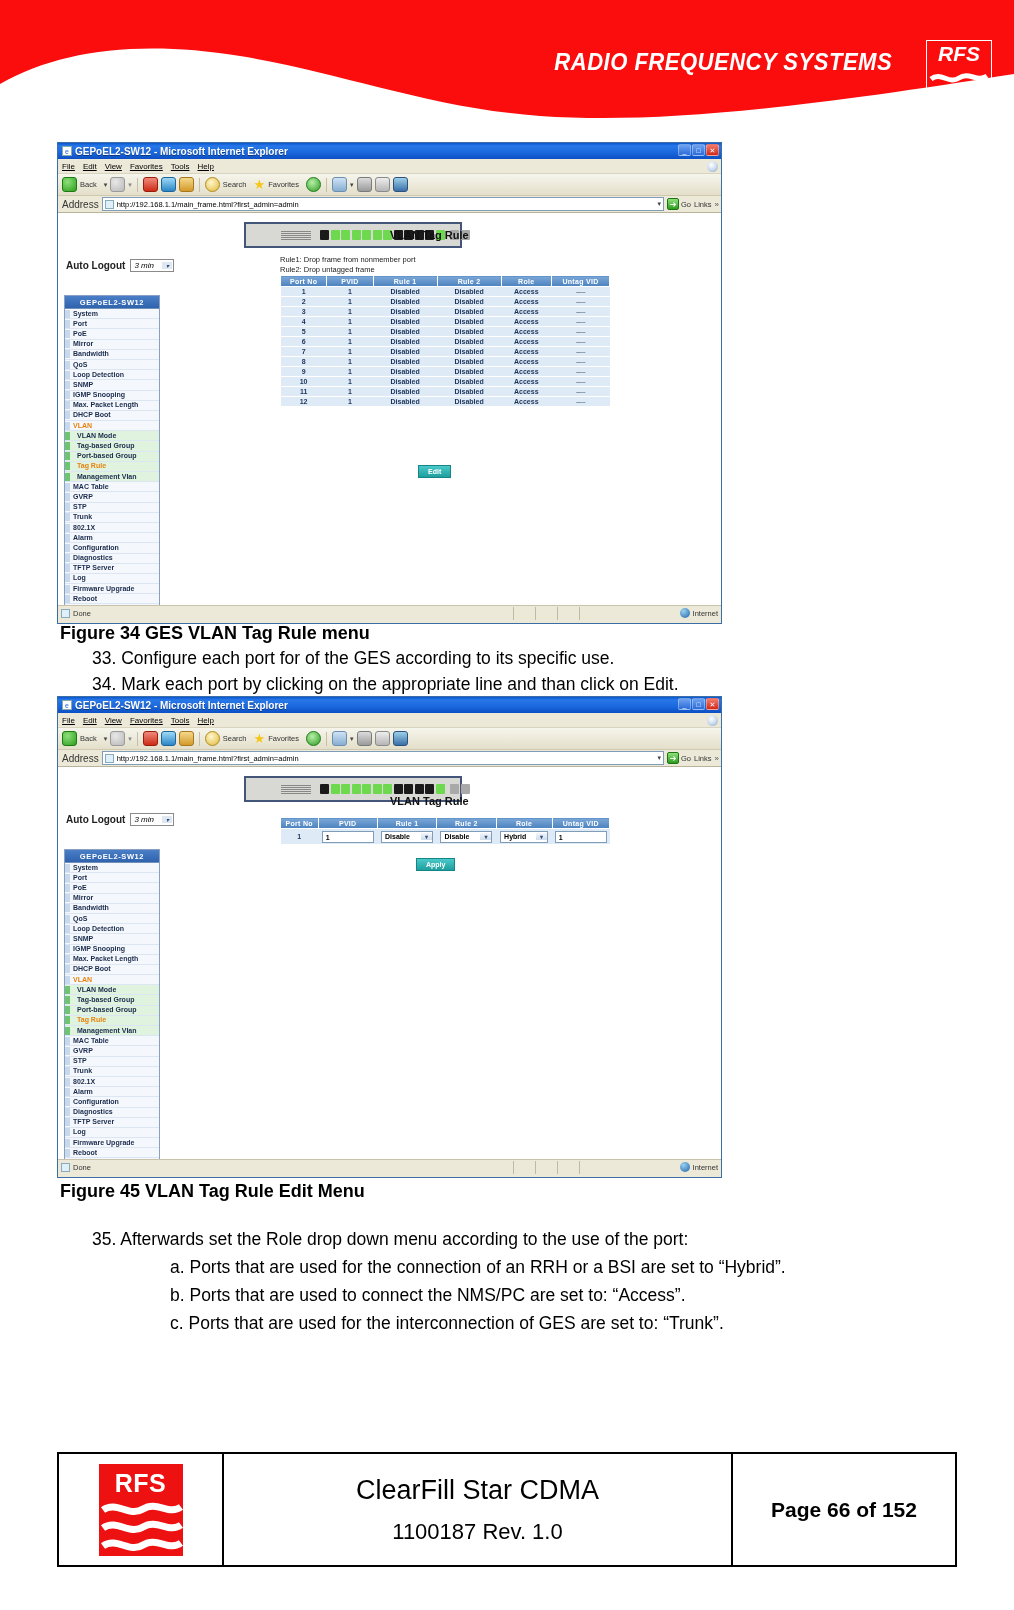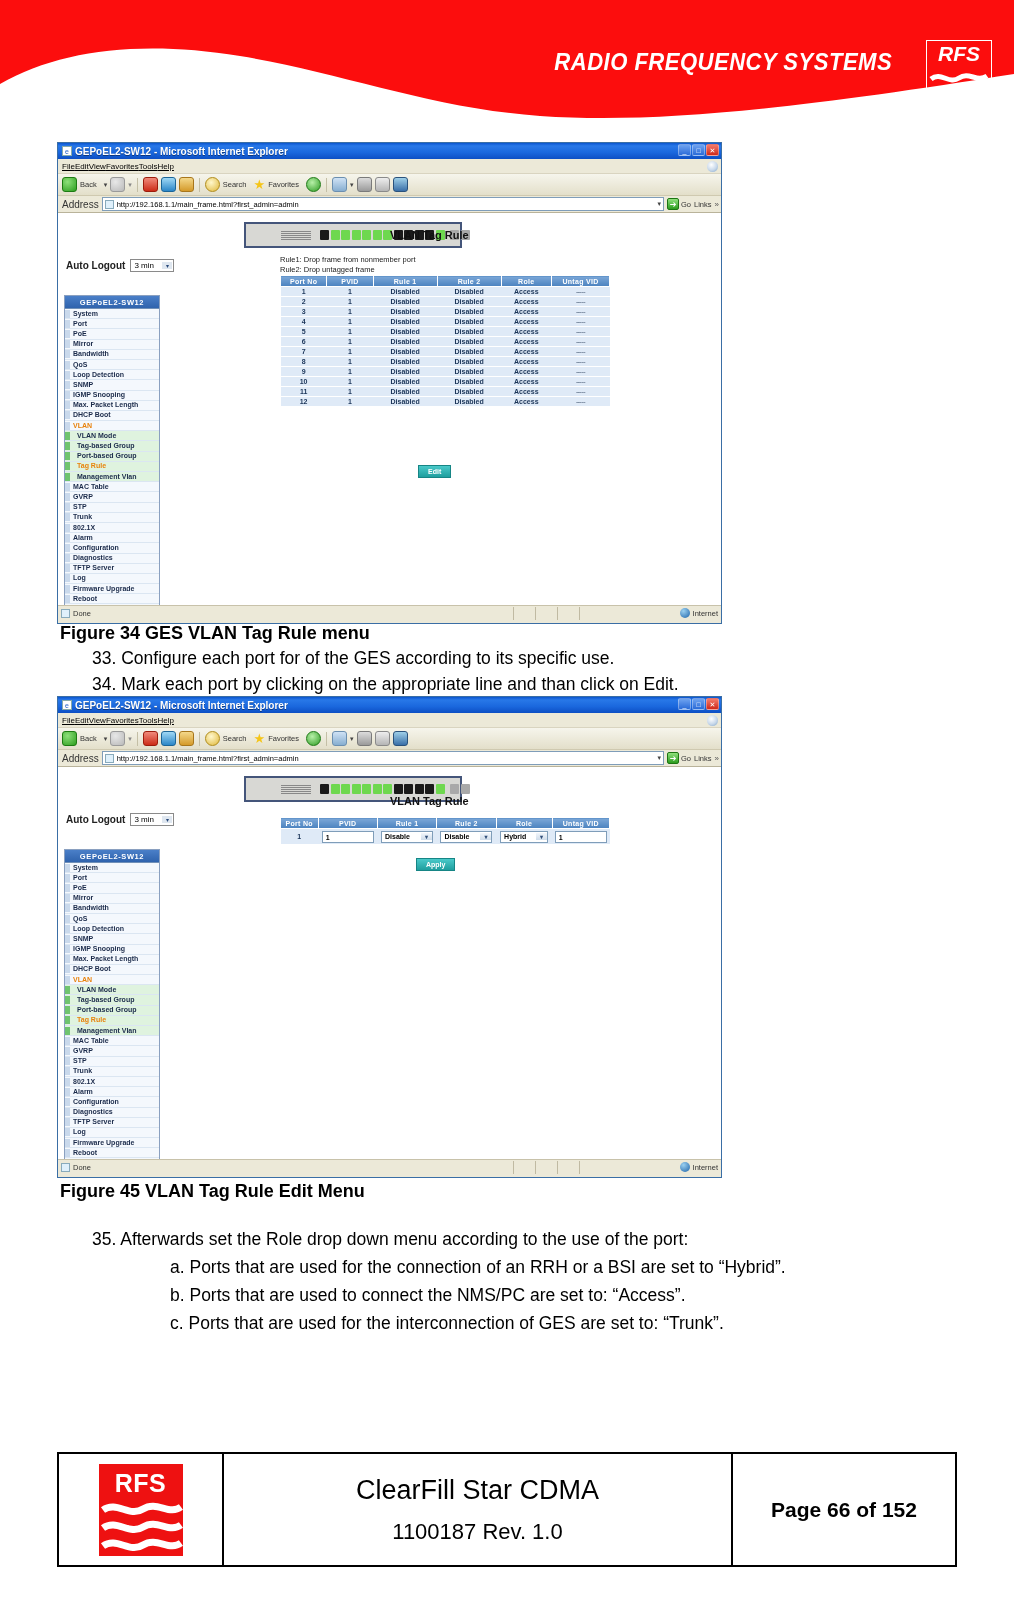--- a/index.html
+++ b/index.html
@@ -56,21 +56,21 @@
   .b-title .wb {
     width:13px; height:12px; font-size:7px; color:#fff; text-align:center; line-height:11px;
     border:1px solid #ffffff55; border-radius:2px;
   }
   .wb.min { background:linear-gradient(to bottom,#6fa3f0,#2a6bd8); }
   .wb.max { background:linear-gradient(to bottom,#6fa3f0,#2a6bd8); }
   .wb.cls { background:linear-gradient(to bottom,#f47a6a,#d0291a); }
 
   .b-menubar {
     height:15px; background:#ece9d8; display:flex; align-items:center;
-    padding-left:4px; border-bottom:1px solid #d9d4c0; position:relative;
+    padding-left:4px; gap:8px; border-bottom:1px solid #d9d4c0; position:relative;
   }
   .b-menubar span { font-size:8px; color:#000; }
   .b-menubar .mu { text-decoration:underline; }
   .b-menubar .ie-badge {
     position:absolute; right:3px; top:2px; width:11px; height:11px;
     background:radial-gradient(circle at 40% 35%,#ffffff,#c8d8ea 55%,#7aa0c8);
     border-radius:50%;
   }
 
   .b-toolbar {
@@ -142,21 +142,21 @@
   .switch-img .p.green { background:#6ed84f; }
   .switch-img .p.black { background:#1a1a1a; }
   .switch-img .p.grey  { background:#a9a9a9; }
 
   
   .autologout { position:absolute; display:flex; align-items:center; gap:5px; }
   .autologout .al-lbl { font-size:10px; font-weight:bold; color:#222; }
   .autologout .al-sel {
     width:44px; height:13px; border:1px solid #8a8a8a; background:#ffffff;
     display:flex; align-items:center; justify-content:space-between;
-    font-size:8px; color:#000; padding:0 1px 0 3px;
+    font-size:8px; color:#000; padding:0 1px 0 3px;font-style:italic;
   }
   .autologout .al-sel .ar { font-size:6px; color:#2a4a7a; background:#dfe7f0; width:10px; text-align:center; }
 
   
   .navbox {
     position:absolute; width:96px; border:1px solid #8aa0c0; background:#eef4fb;
   }
   .nav-head {
     background:linear-gradient(to bottom,#4a7fc8,#2f63ad);
     color:#ffffff; font-size:7.5px; font-weight:bold; text-align:center;

